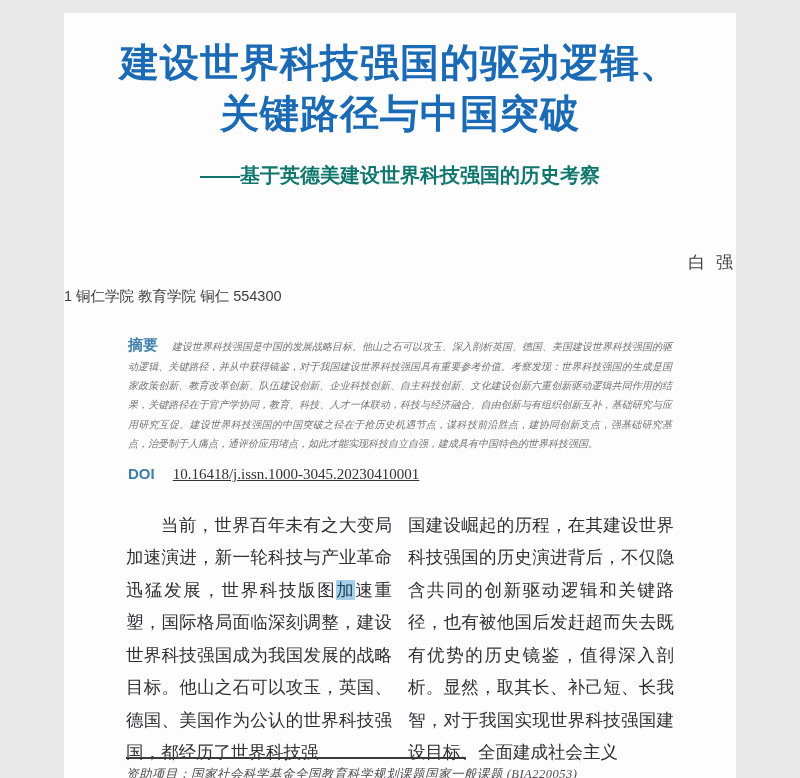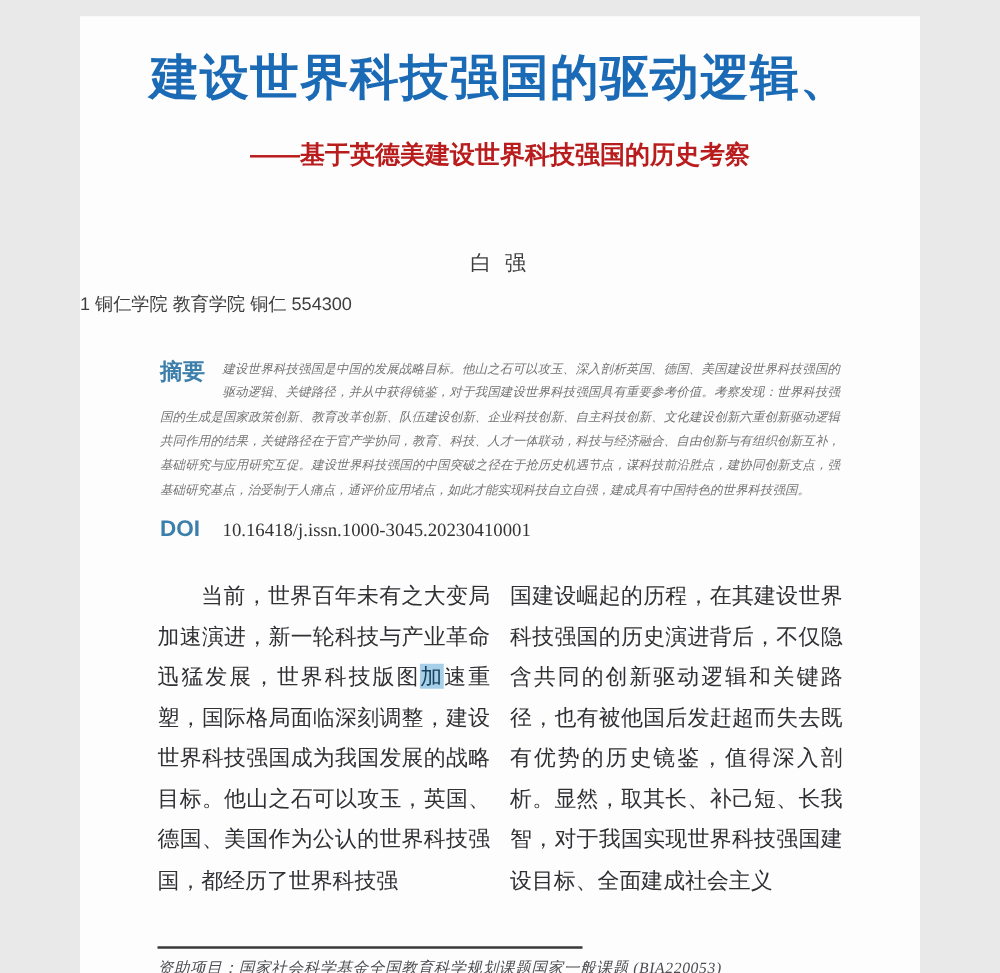--- a/index.html
+++ b/index.html
@@ -21,63 +21,64 @@
     line-height:1.32;
     letter-spacing:1px;
     color:#1a6ab5;
   }
   .paper-subtitle{
     margin-top:22px;
     text-align:center;
     font-family:"Liberation Sans","DejaVu Sans",sans-serif;
     font-weight:bold;
     font-size:20px;
-    color:#b91c1c;
+    color:#0f766e;
   }
   .author-name{
     margin-top:62px;
-    text-align:center;
+    text-align:right;
     font-size:17px;
     letter-spacing:3px;
     color:#3d3d3d;
     font-family:"Liberation Sans","DejaVu Sans",sans-serif;
   }
   .affiliations{
     margin-top:10px;
     font-size:14.5px;
     line-height:1.68;
     color:#3d3d3d;
     font-family:"Liberation Sans","DejaVu Sans",sans-serif;
   }
   .meta{
     margin:28px 64px 0 64px;
   }
   .meta-row{ margin-top:12px; }
   .meta-label{
     color:#3c7fab;
     font-weight:bold;
-    font-size:18px;
+    font-size:15px;
     font-family:"Liberation Sans","DejaVu Sans",sans-serif;
     margin-right:14px;
     white-space:nowrap;
   }
   .abstract-text,
   .keywords-text{
     font-style:italic;           
     font-size:10px;
     line-height:1.74;
     color:#737373;
     text-align:justify;
   }
   .abstract-block{ text-align:justify; }
   .abstract-block .meta-label{ float:left; }
   .doi-value{
     font-size:15px;
     color:#333;
     font-family:"Liberation Serif","DejaVu Serif",serif;
+    text-decoration:underline;
   }
   .columns{
     display:flex;
     gap:16px;
     margin:26px 62px 0 62px;
   }
   .col{
     flex:1;
     font-size:17.5px;
     line-height:1.86;
@@ -108,20 +109,21 @@
     letter-spacing:.5px;
   }
 </style>
 </head>
 <body>
 
 <div class="page">
 
   <div class="paper-title">
     <div>建设世界科技强国的驱动逻辑、</div>
+    <div>关键路径与中国突破</div>
   </div>
 
   <div class="paper-subtitle">——基于英德美建设世界科技强国的历史考察</div>
 
   <div class="author-name">白 强</div>
 
   <div class="affiliations">
     <div>1 铜仁学院 教育学院 铜仁 554300</div>
   </div>
 

